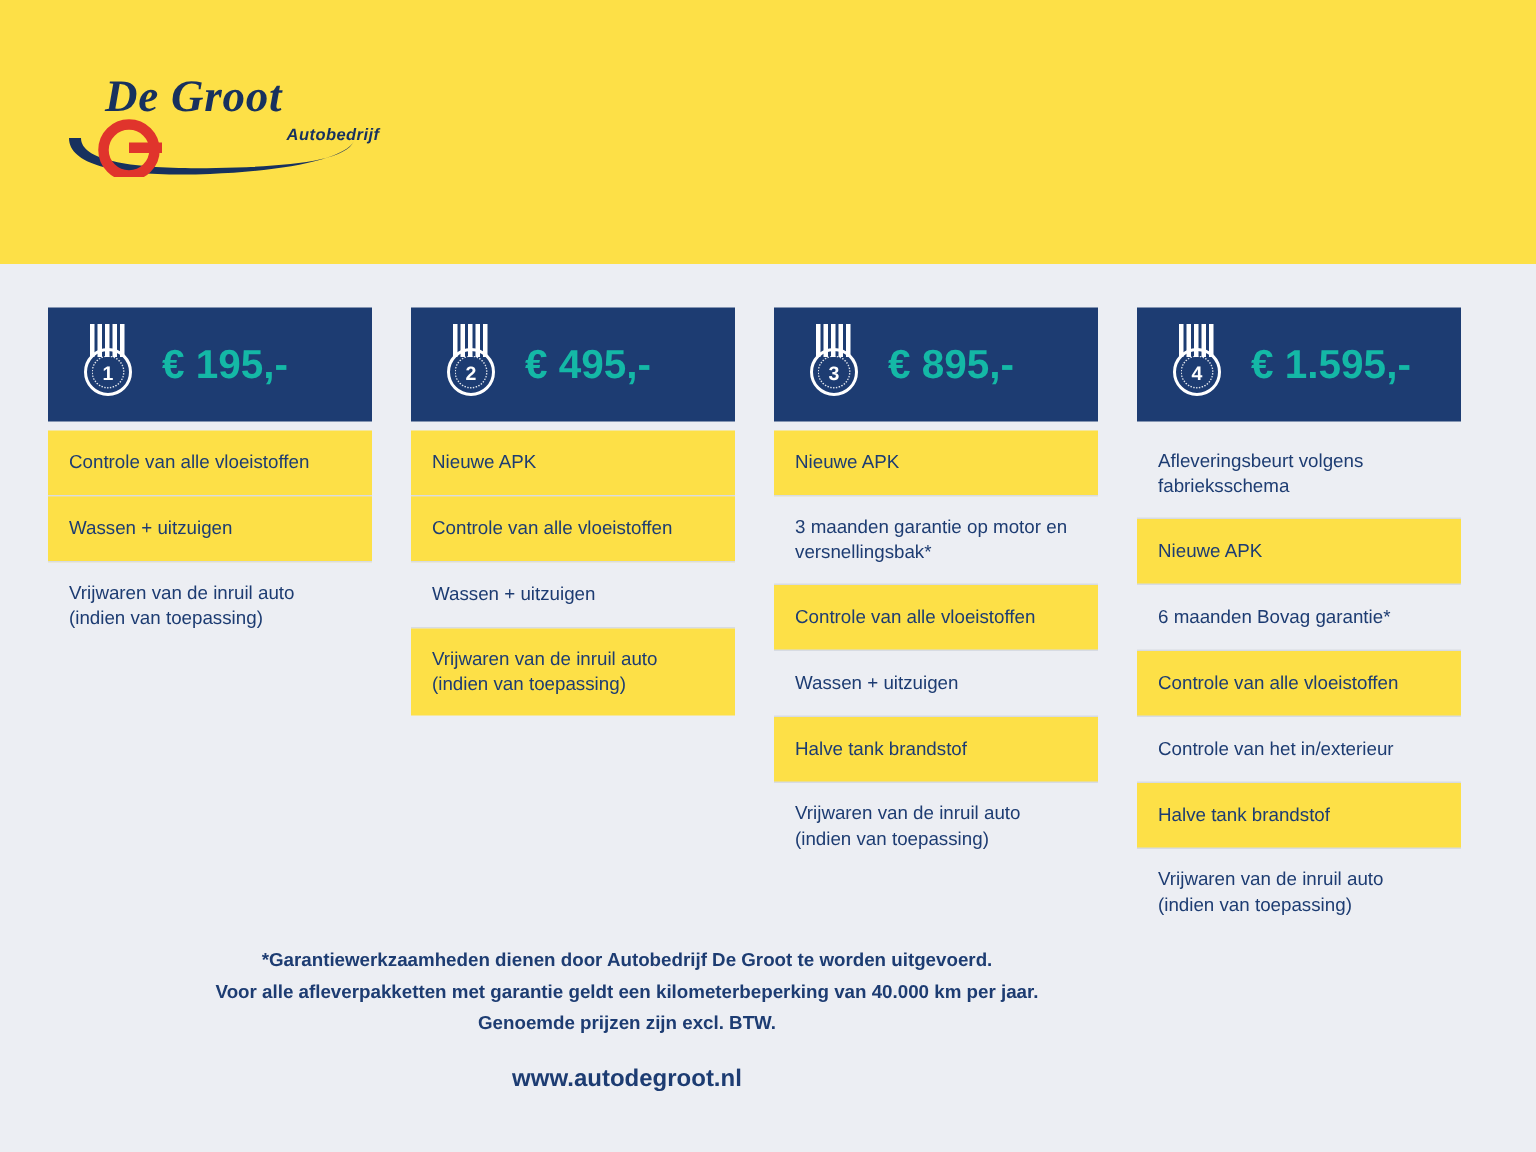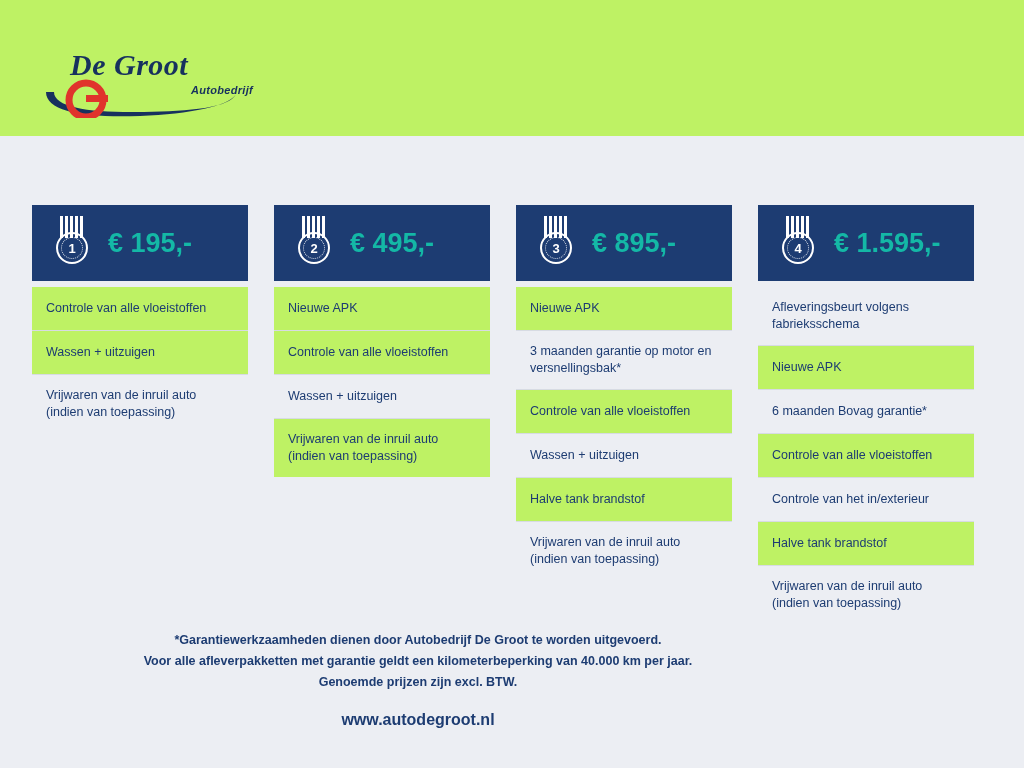--- a/index.html
+++ b/index.html
@@ -18,22 +18,22 @@
     width: 1024px;
     height: 768px;
     background: #eceef3;
   }
   
   .header {
     position: absolute;
     left: 0;
     top: 0;
     width: 1024px;
-    height: 136px;
-    background: #bef264;
+    height: 176px;
+    background: #fde047;
     display: flex;
     align-items: center;
   }
   .logo {
     position: absolute;
     left: 40px;
     top: 48px;
     width: 215px;
     height: 72px;
   }
@@ -150,21 +150,21 @@
     color: #14b8a6;
     font-size: 27px;
     font-weight: bold;
     margin-left: 10px;
     white-space: nowrap;
   }
   .card-list {
     margin-top: 6px;
   }
   .card-item {
-    background: #bef264;
+    background: #fde047;
     border-bottom: 1px solid #d7dbe3;
     padding: 12px 14px;
     font-size: 12.5px;
     color: #1d3c72;
     line-height: 1.35;
     box-sizing: border-box;
     min-height: 44px;
     display: flex;
     align-items: center;
   }

